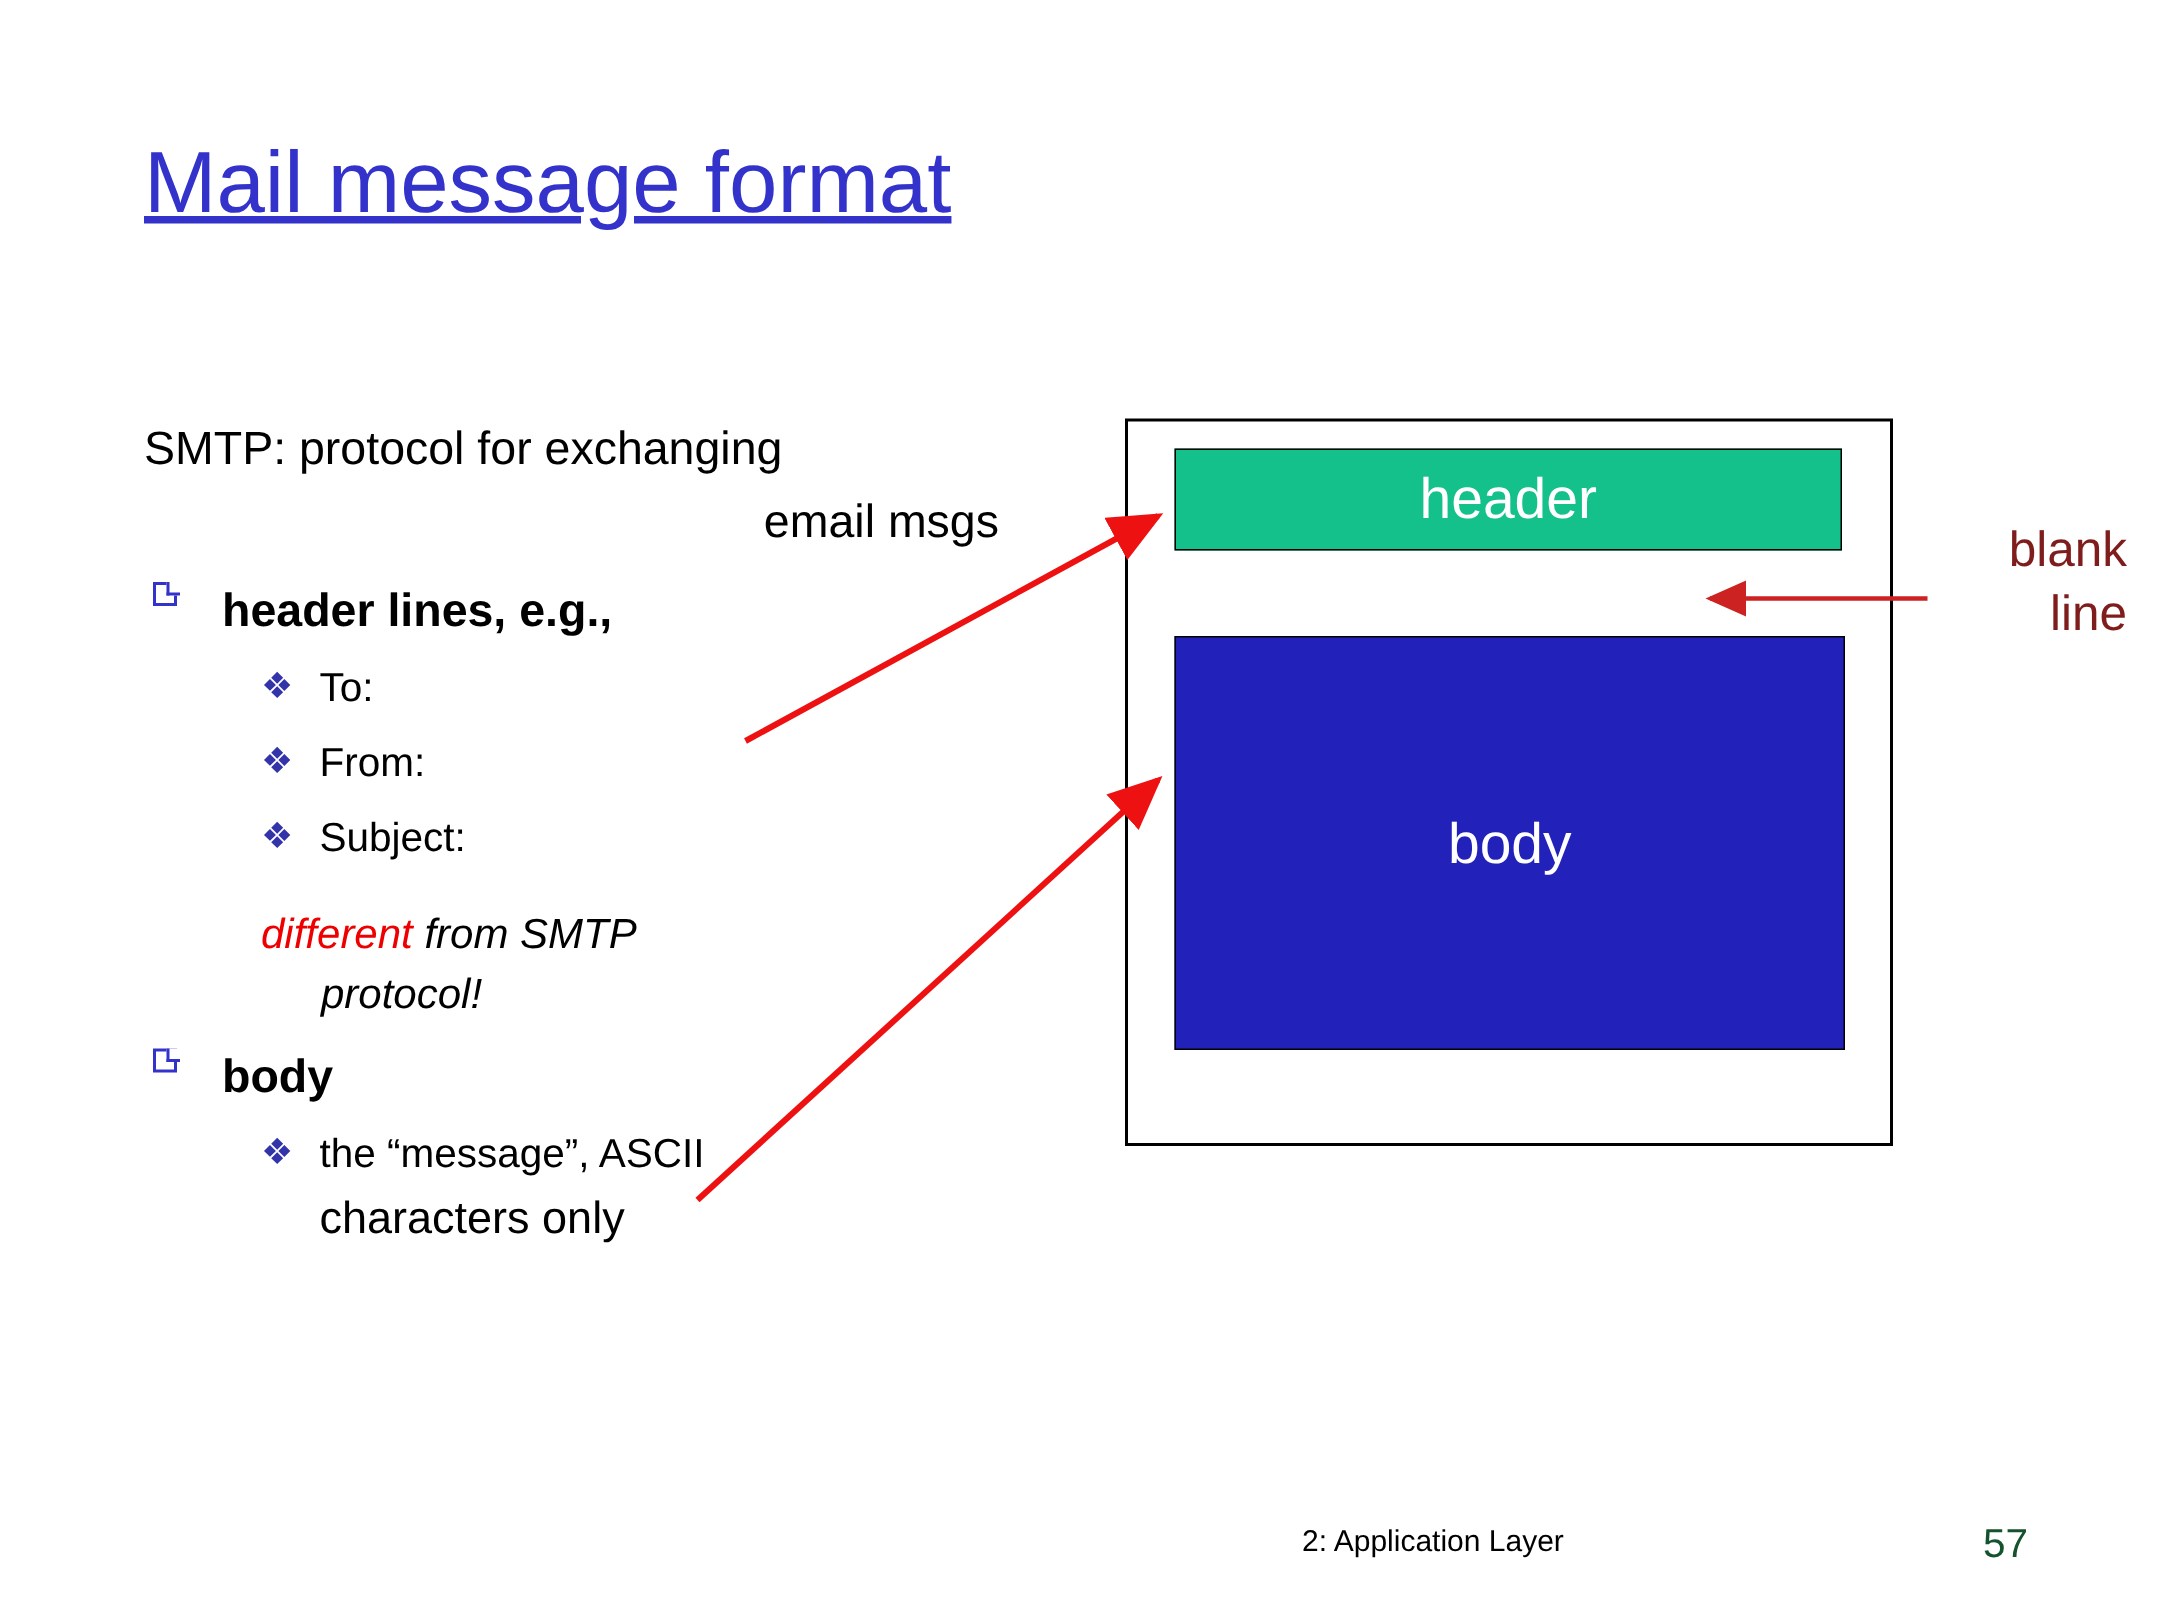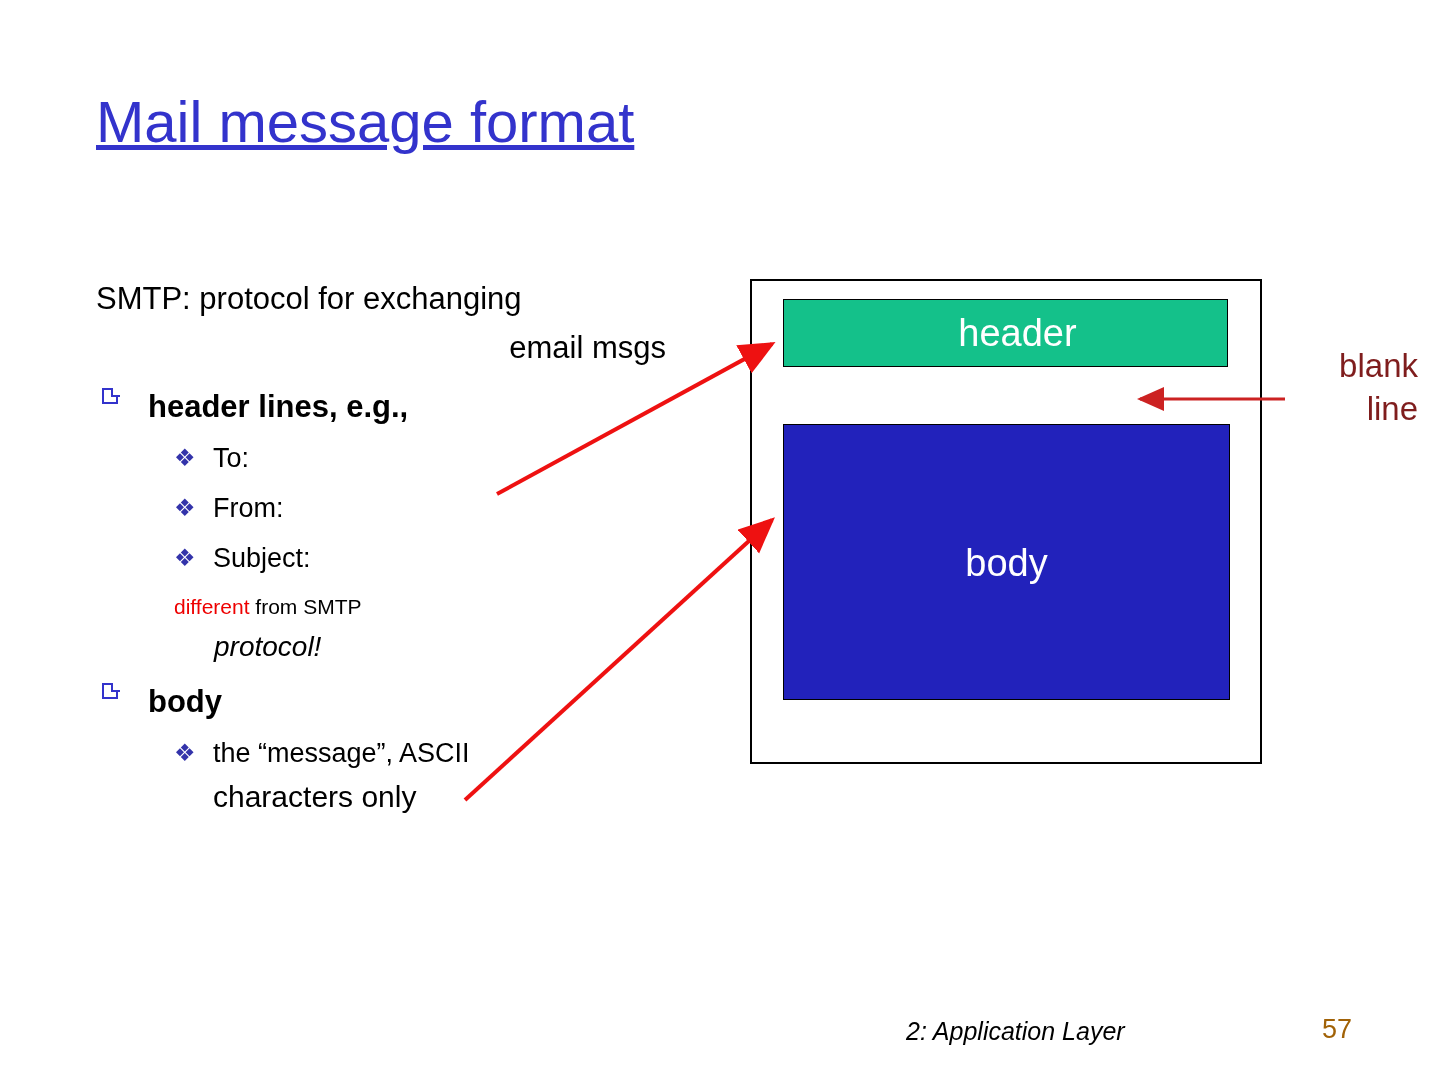--- a/index.html
+++ b/index.html
@@ -89,24 +89,25 @@
   }
   .lvl2 .bullet2 {
     position: absolute;
     left: 78px;
     top: 0px;
     font-size: 24px;
     color: #3333aa;
     line-height: 50px;
   }
   .note-line {
-    font-size: 21px;
+    font-size: 28px;
     line-height: 40px;
     padding-left: 78px;
-    margin-top: 4px;
+    font-style: italic;
+    margin-top: 20px;
   }
   .note-line .red {
     color: #ee0000;
   }
   .note-cont {
     font-size: 28px;
     line-height: 40px;
     padding-left: 118px;
     font-style: italic;
   }
@@ -141,21 +142,20 @@
     border: 1px solid #000000;
     box-sizing: border-box;
   }
   .header-box .lbl {
     position: absolute;
     width: 100%;
     text-align: center;
     top: 12px;
     font-size: 38px;
     color: #ffffff;
-    margin-left: 12px;
   }
   .body-box {
     position: absolute;
     left: 783px;
     top: 424px;
     width: 447px;
     height: 276px;
     background: #2222bb;
     border: 1px solid #000000;
     box-sizing: border-box;
@@ -181,32 +181,31 @@
   .arrows {
     position: absolute;
     left: 0;
     top: 0;
     width: 1440px;
     height: 1080px;
     pointer-events: none;
   }
   .footer-note {
     position: absolute;
-    left: 906px;
+    left: 868px;
     top: 1017px;
-    font-size: 25px;
+    font-size: 20px;
     color: #000000;
-    font-style: italic;
   }
   .page-num {
     position: absolute;
     left: 1322px;
     top: 1014px;
     font-size: 27px;
-    color: #a16207;
+    color: #14532d;
   }
 </style>
 </head>
 <body>
 
 <div class="slide">
 
   <div id="slide-title">Mail message format</div>
 
   <div class="body-col">

